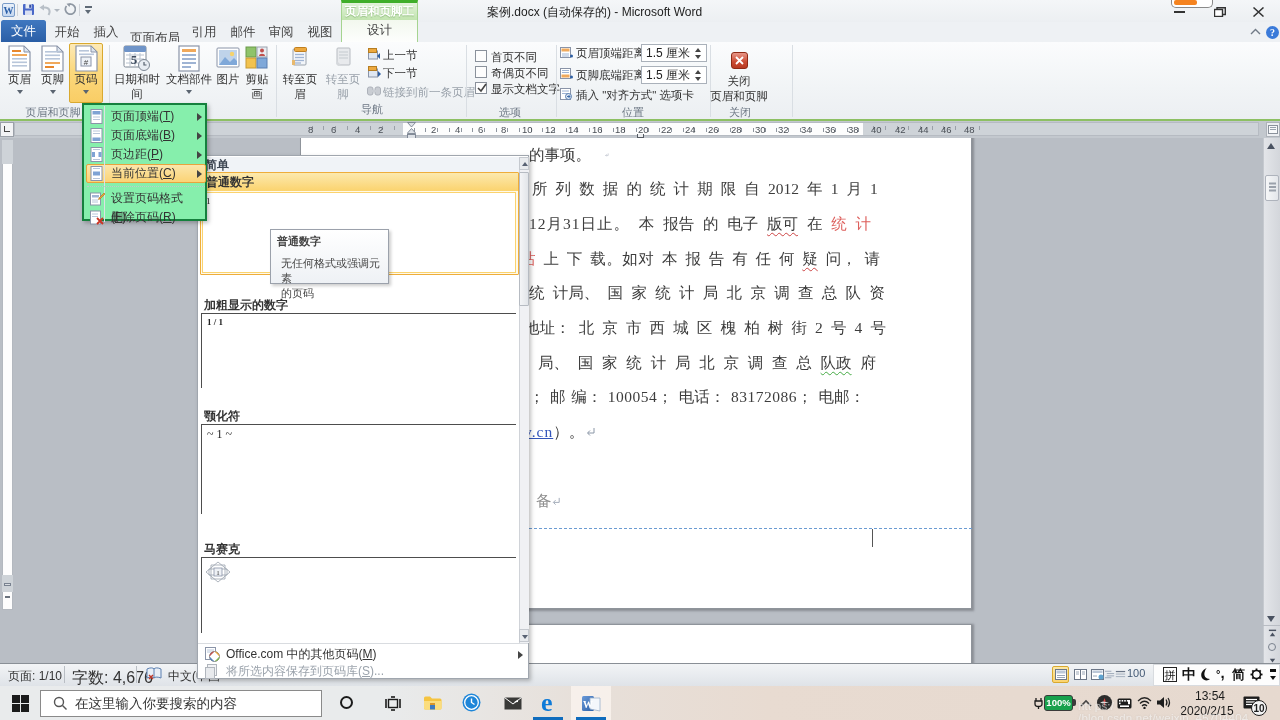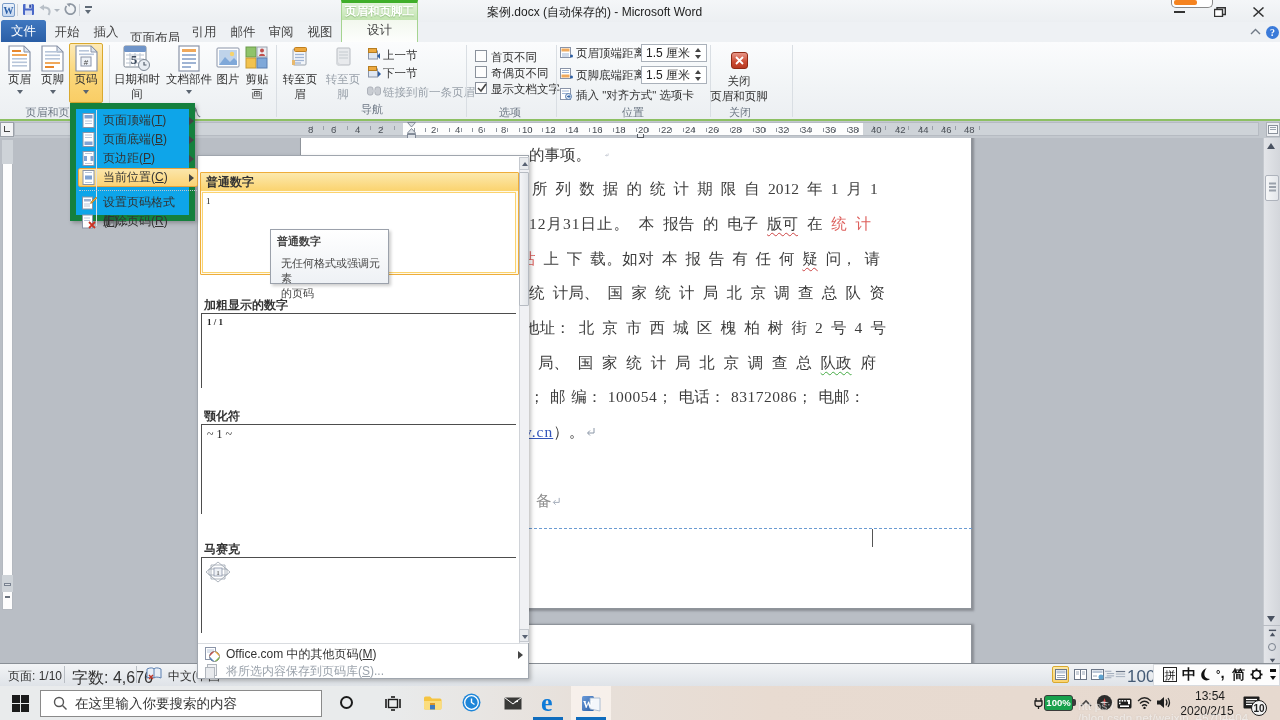--- a/index.html
+++ b/index.html
@@ -60,21 +60,21 @@
 #vscroll{left:1263px;top:0px;width:17px;height:525px;background:linear-gradient(90deg,#e3e5e9,#d3d6db);border-left:1px solid #c5c9cf}
 
 #statusbar{left:0;top:663px;width:1280px;height:23px;background:linear-gradient(#f2f4f6,#dfe3e8);
  border-top:1px solid #898f96;font-size:12px;color:#333}
 
 #taskbar{left:0;top:686px;width:1280px;height:34px;
  background:linear-gradient(90deg,#e9ebec 0%,#e9ebec 30%,#e7e0da 45%,#e8dbd1 60%,#e6d9cf 100%)}
 #searchbox{left:40px;top:690px;width:282px;height:27px;background:#fff;border:1px solid #8a8a8a;
  font-size:13px;color:#555;line-height:25px}
 
-#menu{left:70px;top:103px;width:125px;height:118px;background:#0ea5e9;border:6px solid #15803d;
+#menu{left:82px;top:103px;width:125px;height:118px;background:#86efac;border:2px solid #15803d;
  box-shadow:2px 2px 4px rgba(0,0,0,.25);z-index:40}
 .mitem{position:absolute;left:1px;width:121px;height:19px;font-size:12px;color:#333;line-height:19px}
 .mitem .mic{position:absolute;left:5px;top:2px}
 .mitem .mtx{position:absolute;left:26px;top:0}
 .msub{position:absolute;right:4px;top:6px;width:0;height:0;border-top:4px solid transparent;
  border-bottom:4px solid transparent;border-left:5px solid #444}
 #mhl{left:2px;top:59px;width:120px;height:19px;background:linear-gradient(#fbe6ab,#fbd375);
  border:1px solid #e8a33d;border-radius:2px}
 
 #gallery{left:197px;top:155px;width:332px;height:524px;background:#fff;border:1px solid #a0a6ae;
@@ -552,21 +552,21 @@
       <line x1="1" y1="2" x2="8" y2="2" stroke="#9aa6b6"></line>
       <line x1="3" y1="4.5" x2="11" y2="4.5" stroke="#9aa6b6"></line>
       <line x1="3" y1="7" x2="11" y2="7" stroke="#9aa6b6"></line>
       <line x1="1" y1="9" x2="8" y2="9" stroke="#9aa6b6"></line>
     </svg>
   <svg class="abs" style="left:1115px;top:669px" width="11" height="11" viewBox="0 0 13 11">
       <line x1="1" y1="2" x2="12" y2="2" stroke="#6b7687" stroke-width="1.4"></line>
       <line x1="1" y1="5" x2="12" y2="5" stroke="#9aa6b6"></line>
       <line x1="1" y1="8" x2="12" y2="8" stroke="#9aa6b6"></line>
     </svg>
-  <div class="abs" style="left:1127px;top:667px;font-size:17px;color:#445a75">100</div>
+  <div class="abs" style="left:1127px;top:667px;font-size:11px;color:#445a75">100</div>
   <div class="abs" style="left:1156px;top:665px;width:1px;height:19px;border-left:1px dotted #9aa0a8"></div>
 
   <div class="abs" style="left:1153px;top:664px;width:127px;height:22px;background:#fdfdfd;border:1px solid #d8dbdf"></div>
   <div class="abs" style="left:1163px;top:667px;width:14px;height:15px;border:1.5px solid #222;font-size:11px;color:#111;text-align:center;line-height:14px">拼</div>
   <div class="abs" style="left:1182px;top:666px;font-size:14px;color:#111;font-weight:bold">中</div>
   <svg class="abs" style="left:1199px;top:667px" width="12" height="15" viewBox="0 0 12 15">
       <path d="M8 1 C3 3 1 7 3 11 C5 14 9 14 11 12 C7 12 4 9 6 4 C6.5 2.5 7 1.5 8 1 Z" fill="#111"></path>
     </svg>
   <div class="abs" style="left:1216px;top:664px;font-size:11px;color:#111;font-weight:bold">°<span style="font-size:15px">,</span></div>
   <div class="abs" style="left:1232px;top:666px;font-size:13px;color:#111;font-weight:bold">简</div>
@@ -746,20 +746,21 @@
         <svg class="mic" width="15" height="15" viewBox="0 0 15 15">
           <rect x="0.5" y="1" width="10" height="13" fill="#fff" stroke="#8a94a8"></rect>
           <line x1="2" y1="4" x2="8" y2="4" stroke="#b8c6da"></line>
           <line x1="2" y1="6.5" x2="8" y2="6.5" stroke="#b8c6da"></line>
           <path d="M7 8 L13 14 M13 8 L7 14" stroke="#cc3322" stroke-width="1.8"></path>
         </svg>
         <span class="mtx">删除页码(<u>R</u>)</span>
       </div>
   </div>
   <div class="abs" id="gallery">
+    <div class="ghdr" style="top:1px">简单</div>
     <div class="abs" id="gsel"></div>
     <div class="abs" id="gselhdr">普通数字</div>
     <div class="abs" style="left:4px;top:36px;width:314px;height:81px;background:#fff;border:1px solid #fbd36e"></div>
     <div class="abs" style="left:8px;top:40px;font-size:9px;font-family:'Liberation Serif',serif;color:#222">1</div>
     <div class="glab" style="top:141px">加粗显示的数字</div>
     <div class="gprev" style="top:157px;height:75px"></div>
     <div class="abs" style="left:9px;top:161px;font-size:9px;font-weight:bold;font-family:'Liberation Serif',serif;color:#222">1 / 1</div>
     <div class="glab" style="top:252px">颚化符</div>
     <div class="gprev" style="top:268px;height:90px"></div>
     <div class="abs" style="left:9px;top:271px;font-size:12px;font-family:'Liberation Serif',serif;color:#222">~ 1 ~</div>

